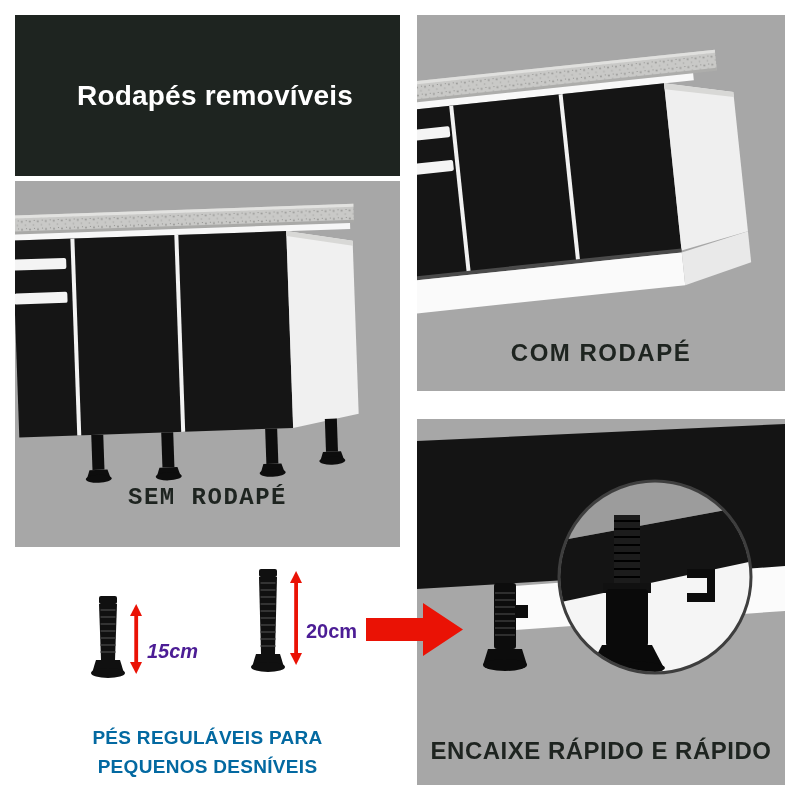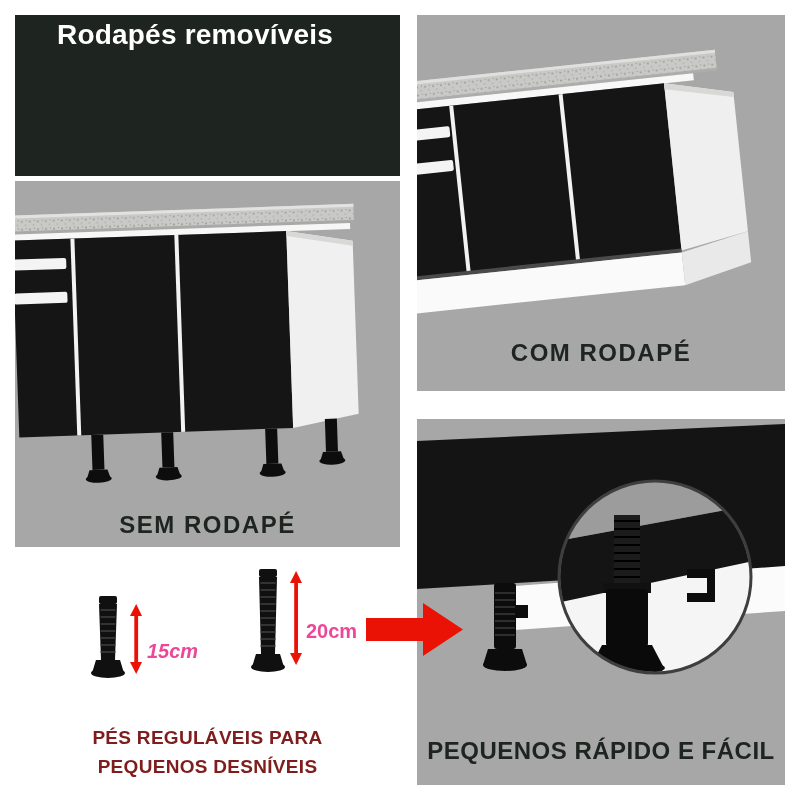--- a/index.html
+++ b/index.html
@@ -1,41 +1,41 @@
 <!DOCTYPE html>
 <html><head>
 <meta charset="utf-8">
 <style>
   * { margin:0; padding:0; box-sizing:border-box; }
   body { background:#ffffff; font-family:"Liberation Sans", sans-serif; }
   .canvas { position:relative; width:800px; height:800px; background:#ffffff; overflow:hidden; }
 
   .header-box { position:absolute; left:15px; top:15px; width:385px; height:161px;
-                background:#1e2420; display:flex; justify-content:flex-start;
-                padding-left:42px; }
+                background:#1e2420; display:flex; flex-direction:column; justify-content:center;
+                padding-left:62px; }
   .header-line { color:#ffffff; font-size:28px; font-weight:700; line-height:39px; letter-spacing:.2px; }
 
   .panel { position:absolute; background:#a7a7a7; overflow:hidden; }
   .panel-com { left:417px; top:15px;  width:368px; height:376px; }
   .panel-sem { left:15px;  top:181px; width:385px; height:366px; }
   .panel-enc { left:417px; top:419px; width:368px; height:366px; }
 
   .panel-label { position:absolute; left:0; right:0; text-align:center; color:#1e2420;
                  font-weight:700; font-size:24px; letter-spacing:1.5px; }
   .panel-com .panel-label { bottom:24px; }
-  .panel-sem .panel-label { bottom:8px; }
+  .panel-sem .panel-label { bottom:36px;font-family:Liberation Mono, monospace; }
   .panel-enc .panel-label { bottom:20px; letter-spacing:.5px; }
 
   .cab-svg { position:absolute; left:0; top:0; }
 
   .feet-section { position:absolute; left:15px; top:556px; width:385px; height:229px; background:#ffffff; }
-  .measure { position:absolute; color:#ec4899; font-size:20px; font-weight:700; }
+  .measure { position:absolute; color:#4c1d95; font-size:20px; font-weight:700; }
   .m15 { left:132px; top:84px;font-style:italic; }
   .m20 { left:291px; top:64px; }
-  .feet-caption { position:absolute; left:0; right:0; top:167px; text-align:center; color:#7f1d1d;
+  .feet-caption { position:absolute; left:0; right:0; top:167px; text-align:center; color:#0369a1;
                   font-size:19px; font-weight:700; line-height:29px; letter-spacing:.3px; }
 
   .red-arrow { position:absolute; left:366px; top:603px; width:97px; height:53px; z-index:10; }
 </style>
 </head>
 <body>
 
 <div class="canvas">
 
   <section class="header-box">
@@ -214,20 +214,20 @@
           <ellipse cx="210" cy="249" rx="38" ry="7" fill="#0a0a0a"></ellipse>
           <g fill="#0c0c0c">
             <rect x="270" y="150" width="28" height="9"></rect>
             <rect x="270" y="174" width="28" height="9"></rect>
             <rect x="290" y="150" width="8" height="33"></rect>
           </g>
         </g>
         <circle cx="238" cy="158" r="96" fill="none" stroke="#3e3e3e" stroke-width="3"></circle>
       </g>
     </svg>
-    <div class="panel-label">PEQUENOS RÁPIDO E FÁCIL</div>
+    <div class="panel-label">ENCAIXE RÁPIDO E RÁPIDO</div>
   </section>
 
   <svg class="red-arrow" viewBox="0 0 97 53">
     <polygon points="0,15 57,15 57,0 97,26.5 57,53 57,38 0,38" fill="#ea1205"></polygon>
   </svg>
 
 </div>
 
 </body></html>

